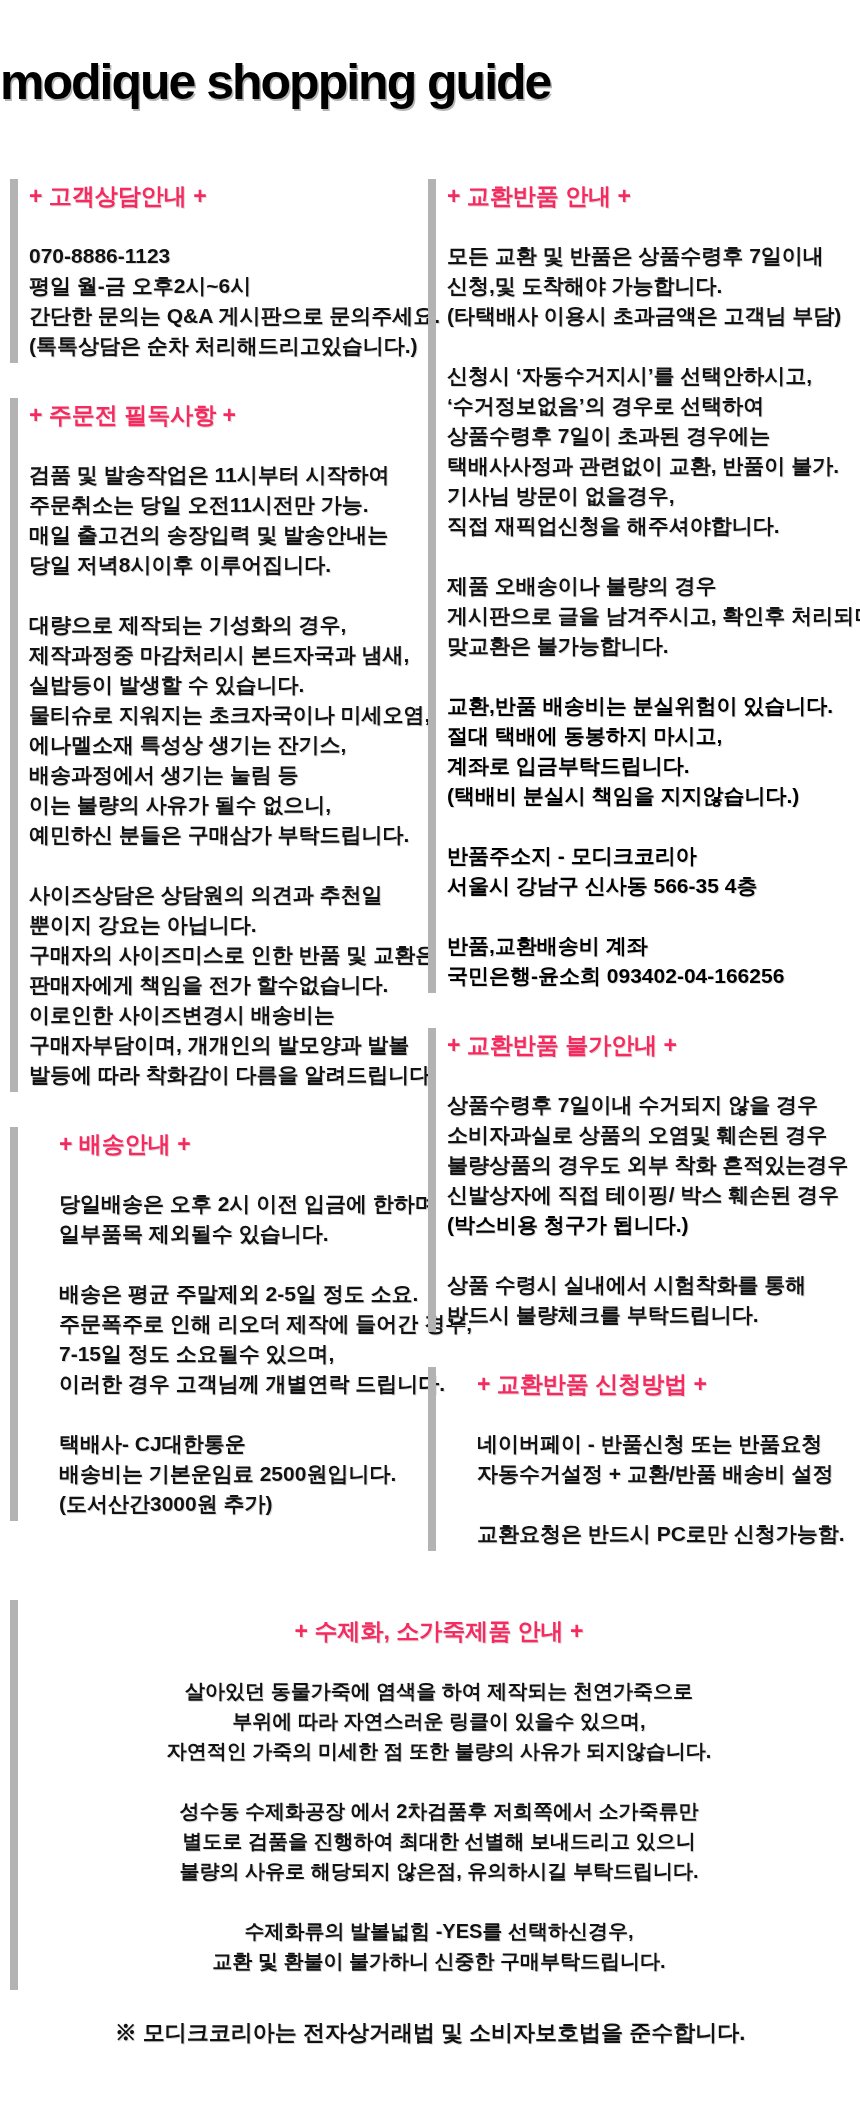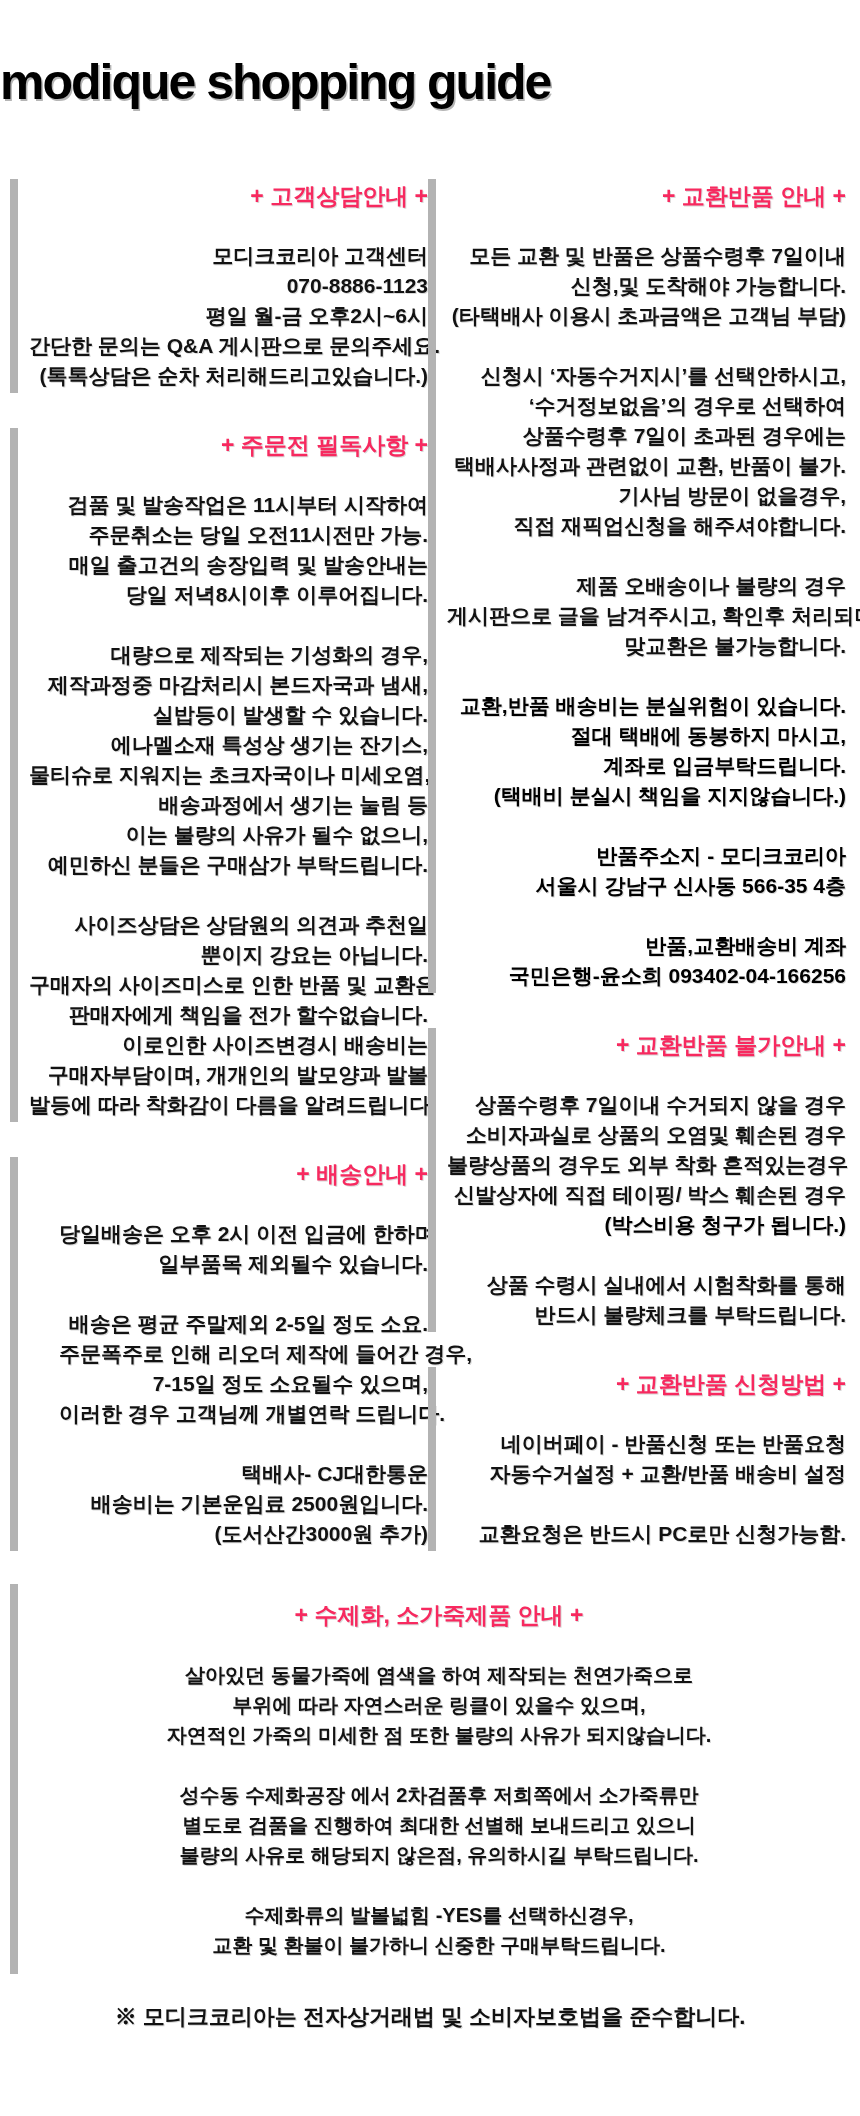--- a/index.html
+++ b/index.html
@@ -20,29 +20,28 @@
     line-height: 54px;
     letter-spacing: -2px;
     color: #000;
     text-shadow: 1.5px 1.5px 0 #b5b5b5;
   }
   .columns {
     display: flex;
     margin-top: 70px;
     padding-left: 10px;
     align-items: flex-start;
-    text-align: right;
   }
   .col { flex: 0 0 418px; width: 418px; }
   .guide-section {
     border-left: 8px solid #b3b3b3;
     padding: 2px 0 2px 11px;
     margin: 0 0 35px 0;
   }
-  .guide-section:last-child { margin-bottom: 0; padding-left: 41px; }
+  .guide-section:last-child { margin-bottom: 16px; padding-left: 41px; }
   .section-title {
     margin: 0 0 30px 0;
     font-size: 23px;
     line-height: 30px;
     color: #f7295f;
     text-shadow: 1px 1px 0 #d9d9d9;
     white-space: nowrap;
   }
   .para { margin: 0 0 30px 0; }
   .para:last-child { margin-bottom: 0; }
@@ -76,41 +75,40 @@
 <body>
 
 <div class="page">
   <h1 class="main-title">modique shopping guide</h1>
 
   <div class="columns">
     <div class="col" id="left-col">
         <section class="guide-section">
           <h2 class="section-title">+ 고객상담안내 +</h2>
           <p class="para">
-            <span class="line">모디크코리아 고객센터</span>
             <span class="line">070-8886-1123</span>
             <span class="line">평일 월-금 오후2시~6시</span>
             <span class="line">간단한 문의는 Q&amp;A 게시판으로 문의주세요.</span>
             <span class="line">(톡톡상담은 순차 처리해드리고있습니다.)</span>
           </p>
         </section>
         <section class="guide-section">
           <h2 class="section-title">+ 주문전 필독사항 +</h2>
           <p class="para">
             <span class="line">검품 및 발송작업은 11시부터 시작하여</span>
             <span class="line">주문취소는 당일 오전11시전만 가능.</span>
             <span class="line">매일 출고건의 송장입력 및 발송안내는</span>
             <span class="line">당일 저녁8시이후 이루어집니다.</span>
           </p>
           <p class="para">
             <span class="line">대량으로 제작되는 기성화의 경우,</span>
             <span class="line">제작과정중 마감처리시 본드자국과 냄새,</span>
             <span class="line">실밥등이 발생할 수 있습니다.</span>
+            <span class="line">물티슈로 지워지는 초크자국이나 미세오염,</span>
             <span class="line">에나멜소재 특성상 생기는 잔기스,</span>
-            <span class="line">물티슈로 지워지는 초크자국이나 미세오염,</span>
             <span class="line">배송과정에서 생기는 눌림 등</span>
             <span class="line">이는 불량의 사유가 될수 없으니,</span>
             <span class="line">예민하신 분들은 구매삼가 부탁드립니다.</span>
           </p>
           <p class="para">
             <span class="line">사이즈상담은 상담원의 의견과 추천일</span>
             <span class="line">뿐이지 강요는 아닙니다.</span>
             <span class="line">구매자의 사이즈미스로 인한 반품 및 교환은</span>
             <span class="line">판매자에게 책임을 전가 할수없습니다.</span>
             <span class="line">이로인한 사이즈변경시 배송비는</span>

